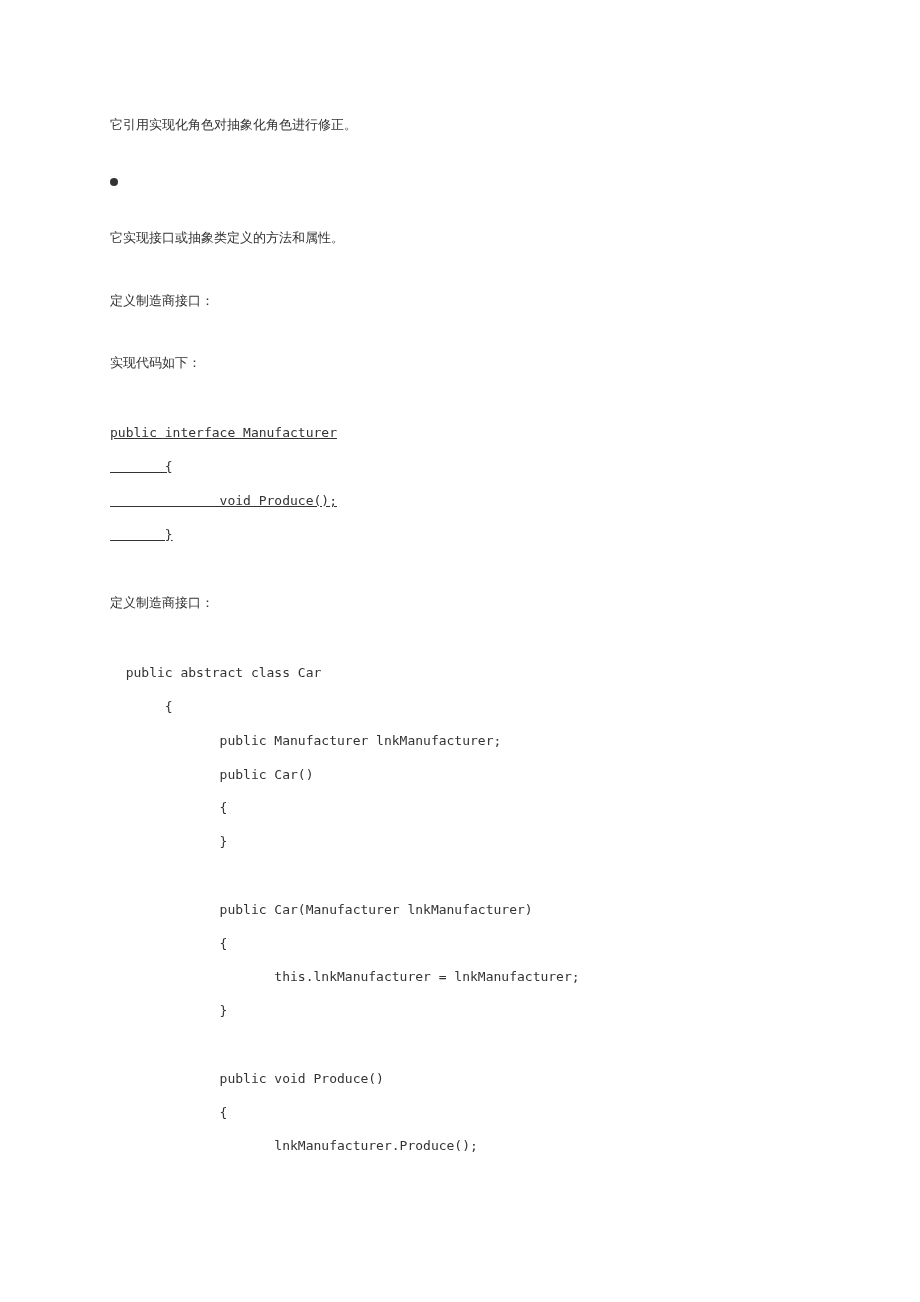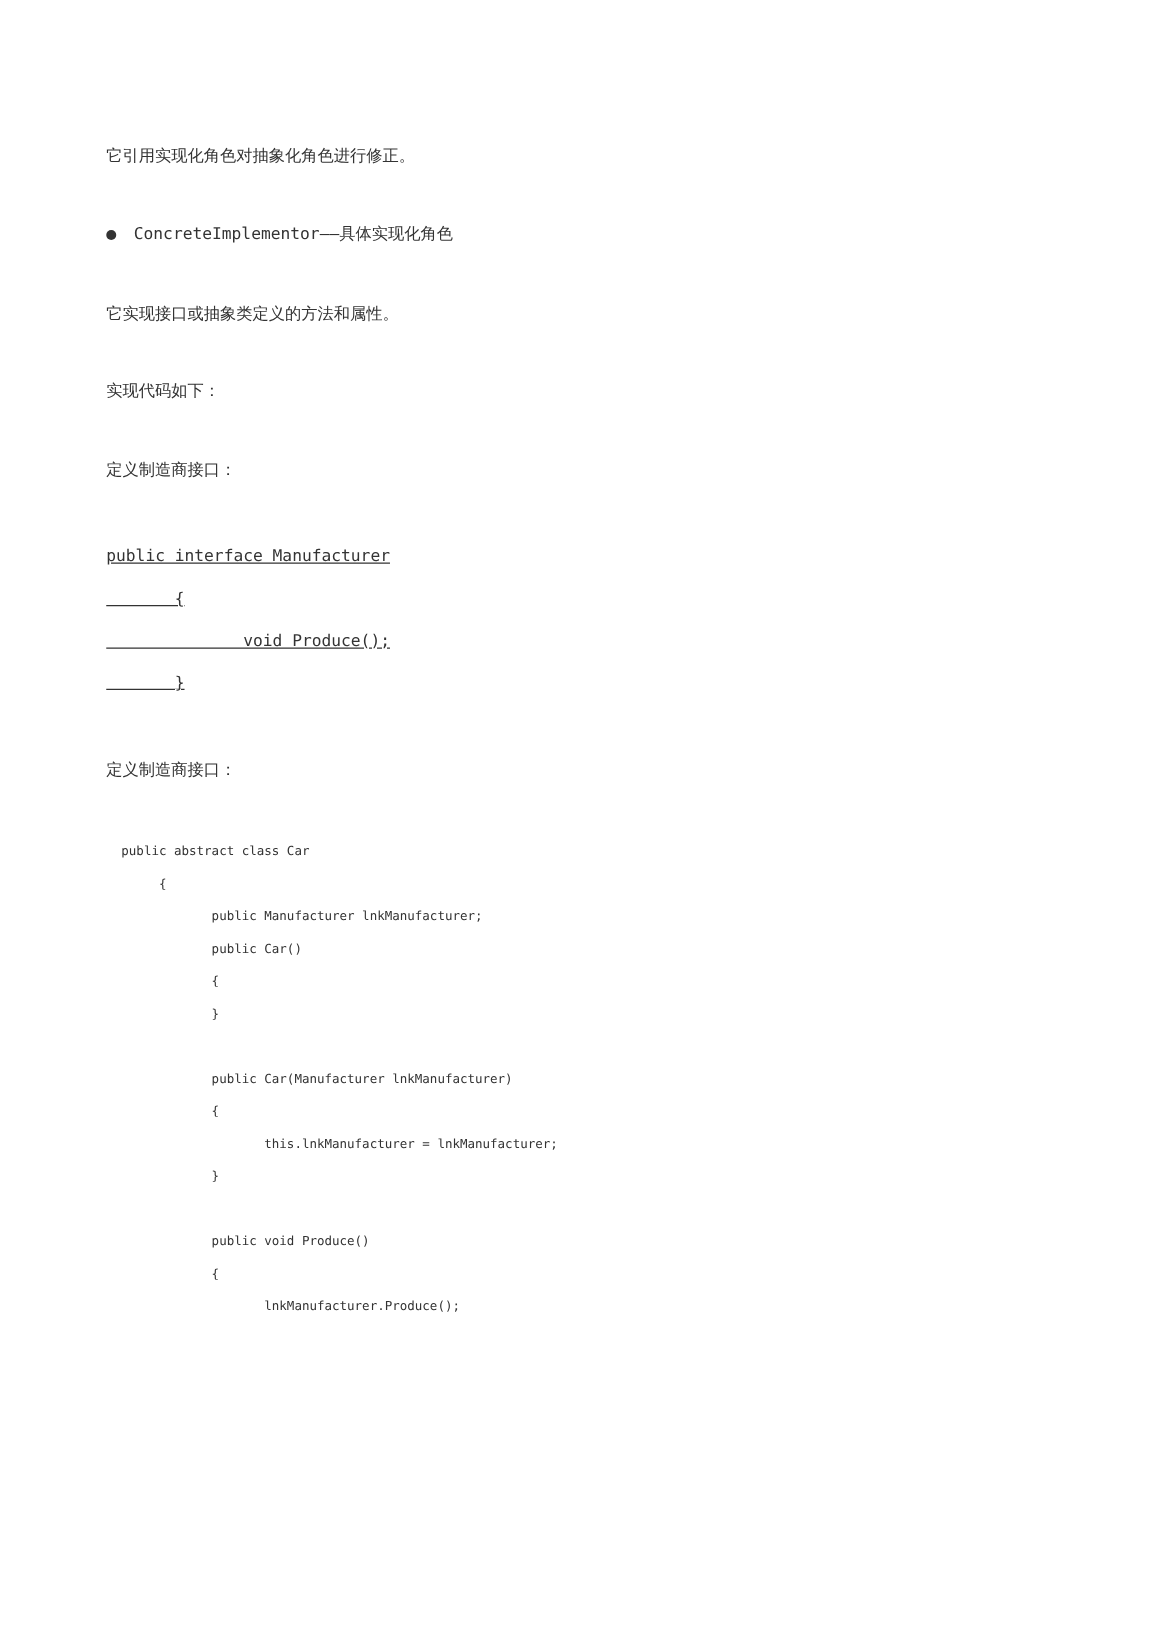--- a/index.html
+++ b/index.html
@@ -7,21 +7,21 @@
     padding: 0;
     background: #ffffff;
     font-family: "SimSun", "宋体", serif;
     font-size: 13px;
     color: #333333;
     line-height: 1.6;
   }
   .page {
     width: 844px;
     min-height: 1302px;
-    padding: 115px 135px 100px 85px;
+    padding: 115px 135px 100px 110px;
     box-sizing: border-box;
   }
   .para {
     margin: 0 0 42px 0;
     color: #333333;
   }
   .heading-row {
     display: flex;
     align-items: center;
     margin: 0 0 42px 0;
@@ -45,44 +45,43 @@
     font-family: "NSimSun", "SimSun", monospace;
     font-size: 13px;
     white-space: pre;
     color: #333333;
     margin: 0 0 42px 0;
     line-height: 2.6;
     text-decoration: underline;
   }
   .code-block-tight {
     font-family: "NSimSun", "SimSun", monospace;
-    font-size: 10px;
+    font-size: 13px;
     white-space: pre;
     color: #333333;
     margin: 0 0 0 0;
     line-height: 2.6;
   }
 </style>
 </head>
 <body>
 
 <div class="page">
 
   <p class="para">它引用实现化角色对抽象化角色进行修正。</p>
 
   <div class="heading-row">
     <span class="bullet"></span>
-    <span class="code-font">ConcreteImplementor——具体实现化角色</span>
   </div>
 
   <p class="para">它实现接口或抽象类定义的方法和属性。</p>
 
+  <p class="para">定义制造商接口：</p>
+
   <p class="para">实现代码如下：</p>
-
-  <p class="para">定义制造商接口：</p>
 
   <pre class="code-block">public interface Manufacturer
        {
               void Produce();
        }</pre>
 
   <p class="para">定义制造商接口：</p>
 
   <pre class="code-block-tight">  public abstract class Car
        {

